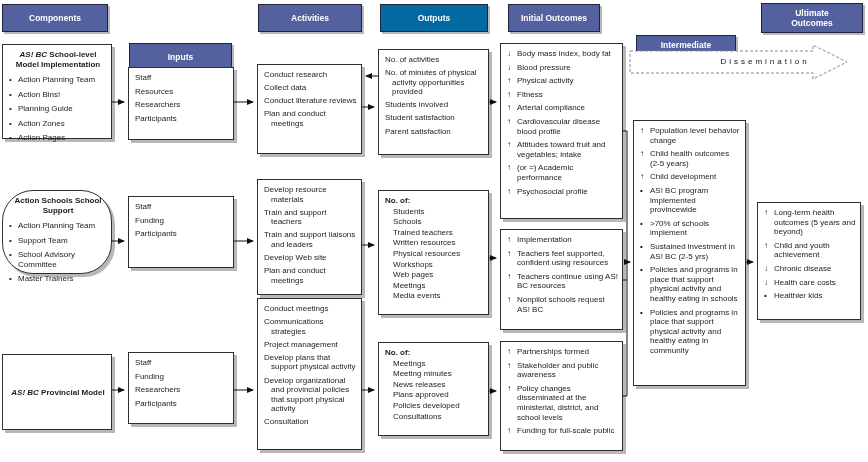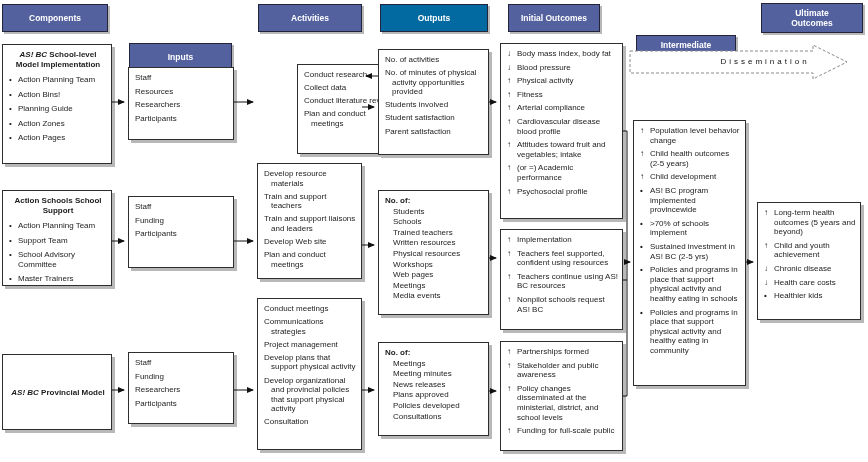--- a/index.html
+++ b/index.html
@@ -38,21 +38,21 @@
   <div class="hdr" style="left: 2px; top: 4px; width: 106px; height: 28px; background: rgb(83, 97, 158); color: rgb(255, 255, 255);">Components</div>
   <div class="hdr" style="left: 129px; top: 4px; width: 103px; height: 28px; background: rgb(83, 97, 158); color: rgb(255, 255, 255); margin-top: 39px;">Inputs</div>
   <div class="hdr" style="left: 258px; top: 4px; width: 104px; height: 28px; background: rgb(83, 97, 158); color: rgb(255, 255, 255);">Activities</div>
   <div class="hdr" style="left: 380px; top: 4px; width: 108px; height: 28px; background: #0369a1; color: rgb(255, 255, 255);">Outputs</div>
   <div class="hdr" style="left: 508px; top: 4px; width: 92px; height: 28px; background: rgb(83, 97, 158); color: rgb(255, 255, 255);">Initial Outcomes</div>
   <div class="hdr" style="left: 636px; top: 3px; width: 100px; height: 30px; background: rgb(83, 97, 158); color: rgb(255, 255, 255); margin-top: 32px;">Intermediate
 Outcomes</div>
   <div class="hdr" style="left: 761px; top: 3px; width: 102px; height: 30px; background: rgb(83, 97, 158); color: rgb(255, 255, 255);">Ultimate
 Outcomes</div>
 
-  <div class="box" style="left:2px;top:44px;width:110px;height:120px;">
+  <div class="box" style="left:2px;top:44px;width:110px;height:95px;">
     <div class="btitle"><span class="it">AS! BC</span> <span>School-level Model Implementation</span></div>
     <div class="list glyph bullets">
         <div class="item glyphrow">
           <span class="glyph">•</span>
           <span class="txt">Action Planning Team</span>
         </div>
         <div class="item glyphrow">
           <span class="glyph">•</span>
           <span class="txt">Action Bins!</span>
         </div>
@@ -63,21 +63,21 @@
         <div class="item glyphrow">
           <span class="glyph">•</span>
           <span class="txt">Action Zones</span>
         </div>
         <div class="item glyphrow">
           <span class="glyph">•</span>
           <span class="txt">Action Pages</span>
         </div>
       </div>
   </div>
-  <div class="box" style="left:2px;top:190px;width:110px;height:96px;">
+  <div class="box" style="left:2px;top:190px;width:110px;height:84px;border-radius:31px;">
     <div class="btitle">Action Schools School Support</div>
     <div class="list glyph bullets">
         <div class="item glyphrow">
           <span class="glyph">•</span>
           <span class="txt">Action Planning Team</span>
         </div>
         <div class="item glyphrow">
           <span class="glyph">•</span>
           <span class="txt">Support Team</span>
         </div>
@@ -112,29 +112,29 @@
   </div>
   <div class="box" style="left:128px;top:352px;width:106px;height:72px;">
     <div class="list tight">
         <div class="item">Staff</div>
         <div class="item">Funding</div>
         <div class="item">Researchers</div>
         <div class="item">Participants</div>
       </div>
   </div>
 
-  <div class="box" style="left:257px;top:64px;width:105px;height:90px;margin-left:40px;">
+  <div class="box" style="left:257px;top:64px;width:105px;height:90px;">
     <div class="list plain">
         <div class="item">Conduct research</div>
         <div class="item">Collect data</div>
         <div class="item">Conduct literature reviews</div>
         <div class="item">Plan and conduct meetings</div>
       </div>
   </div>
-  <div class="box" style="left:257px;top:163px;width:105px;height:116px;">
+  <div class="box" style="left:257px;top:179px;width:105px;height:116px;">
     <div class="list plain">
         <div class="item">Develop resource materials</div>
         <div class="item">Train and support teachers</div>
         <div class="item">Train and support liaisons and leaders</div>
         <div class="item">Develop Web site</div>
         <div class="item">Plan and conduct meetings</div>
       </div>
   </div>
   <div class="box" style="left:257px;top:298px;width:105px;height:152px;">
     <div class="list plain">

